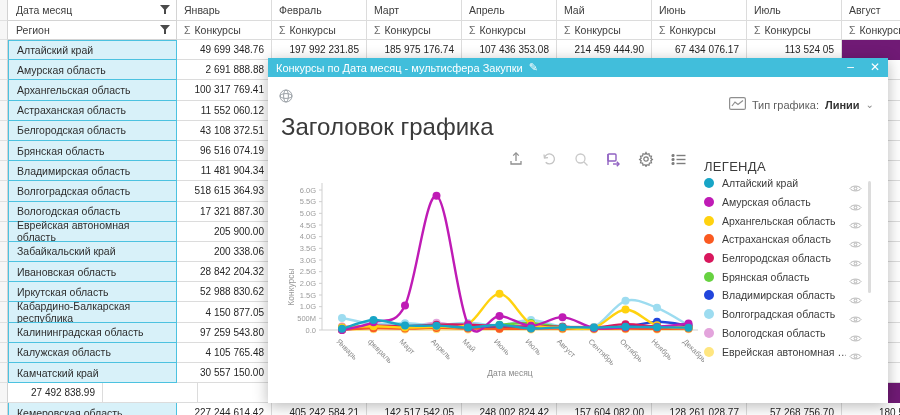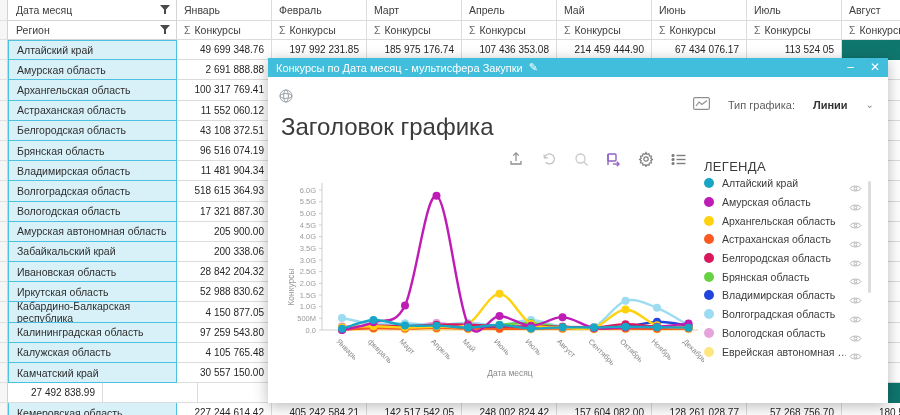--- a/index.html
+++ b/index.html
@@ -1,17 +1,17 @@
 <!DOCTYPE html>
 <html><head>
 <meta charset="utf-8">
 <style>
   html,body{margin:0;padding:0;background:#fff;}
   *{box-sizing:border-box;}
-  .app{position:relative;width:900px;height:415px;overflow:hidden;background:#0f766e;
+  .app{position:relative;width:900px;height:415px;overflow:hidden;background:#701a75;
        font-family:"Liberation Sans",sans-serif;color:#2b2b2b;}
   
   .tbl{position:absolute;left:0;top:0;width:940px;}
   .trow{display:flex;}
   .hrow1{height:21px;} .hrow2{height:19px;} .drow{height:20.2px;}
   .gcell{width:8px;flex:0 0 8px;background:#f6f6f6;border-right:1px solid #d2d2d2;border-bottom:1px solid #e0e0e0;}
   .ncell{width:169px;flex:0 0 169px;display:flex;align-items:center;justify-content:space-between;
          padding:0 6px 0 8px;font-size:10.5px;color:#3d3d3d;border-right:1px solid #d4d4d4;border-bottom:1px solid #d4d4d4;background:#fff;}
   .vcell{width:95px;flex:0 0 95px;display:flex;align-items:center;padding:0 7px;font-size:10.5px;
          color:#3d3d3d;border-right:1px solid #dcdcdc;border-bottom:1px solid #dcdcdc;background:#fff;white-space:nowrap;overflow:hidden;}
@@ -24,21 +24,21 @@
   .modal{position:absolute;left:268px;top:58px;width:620px;height:345px;background:#fff;
          box-shadow:0 3px 14px rgba(0,0,0,.28);}
   .mtitle{height:19px;background:#41bedb;color:#fff;display:flex;align-items:center;
           padding:0 8px;font-size:11px;}
   .mtitle .ttl{flex:0 1 auto;white-space:nowrap;overflow:hidden;}
   .mtitle .pencil{margin-left:6px;font-size:11px;cursor:pointer;}
   .mtitle .spacer{flex:1;}
   .winbtn{color:#fff;font-size:12px;margin-left:16px;cursor:pointer;line-height:19px;}
   .mbody{position:relative;width:620px;height:326px;background:#fff;}
   .sphere{position:absolute;left:10px;top:11px;}
-  .typesel{position:absolute;right:14px;top:20px;display:flex;align-items:center;gap:18px;
+  .typesel{position:absolute;right:14px;top:20px;display:flex;align-items:center;gap:6px;
            font-size:11px;color:#5f5f5f;cursor:pointer;}
   .typesel b{color:#333;}
   .chev{color:#8a8a8a;font-size:10px;}
   .charttitle{position:absolute;left:13px;top:36px;font-size:24px;color:#3a3a3a;}
   .toolbar{position:absolute;left:240px;top:74px;display:flex;align-items:center;gap:17px;}
   .tbico{cursor:pointer;display:inline-flex;}
   
   .legend{position:absolute;left:436px;top:82px;width:180px;}
   .legtitle{font-size:13px;color:#3c3c3c;letter-spacing:.3px;}
   .legitem{position:relative;display:flex;align-items:center;height:18.7px;cursor:pointer;}
@@ -392,21 +392,21 @@
         <div class="vcell num">
           <span></span>
         </div>
         <div class="vcell num">
           <span></span>
         </div>
       </div>
       <div class="trow drow">
         <div class="gcell"></div>
         <div class="ncell sel">
-          <span>Амурская автономная область</span>
+          <span>Еврейская автономная область</span>
         </div>
         <div class="vcell num">
           <span>205 900.00</span>
         </div>
         <div class="vcell num">
           <span></span>
         </div>
         <div class="vcell num">
           <span></span>
         </div>

